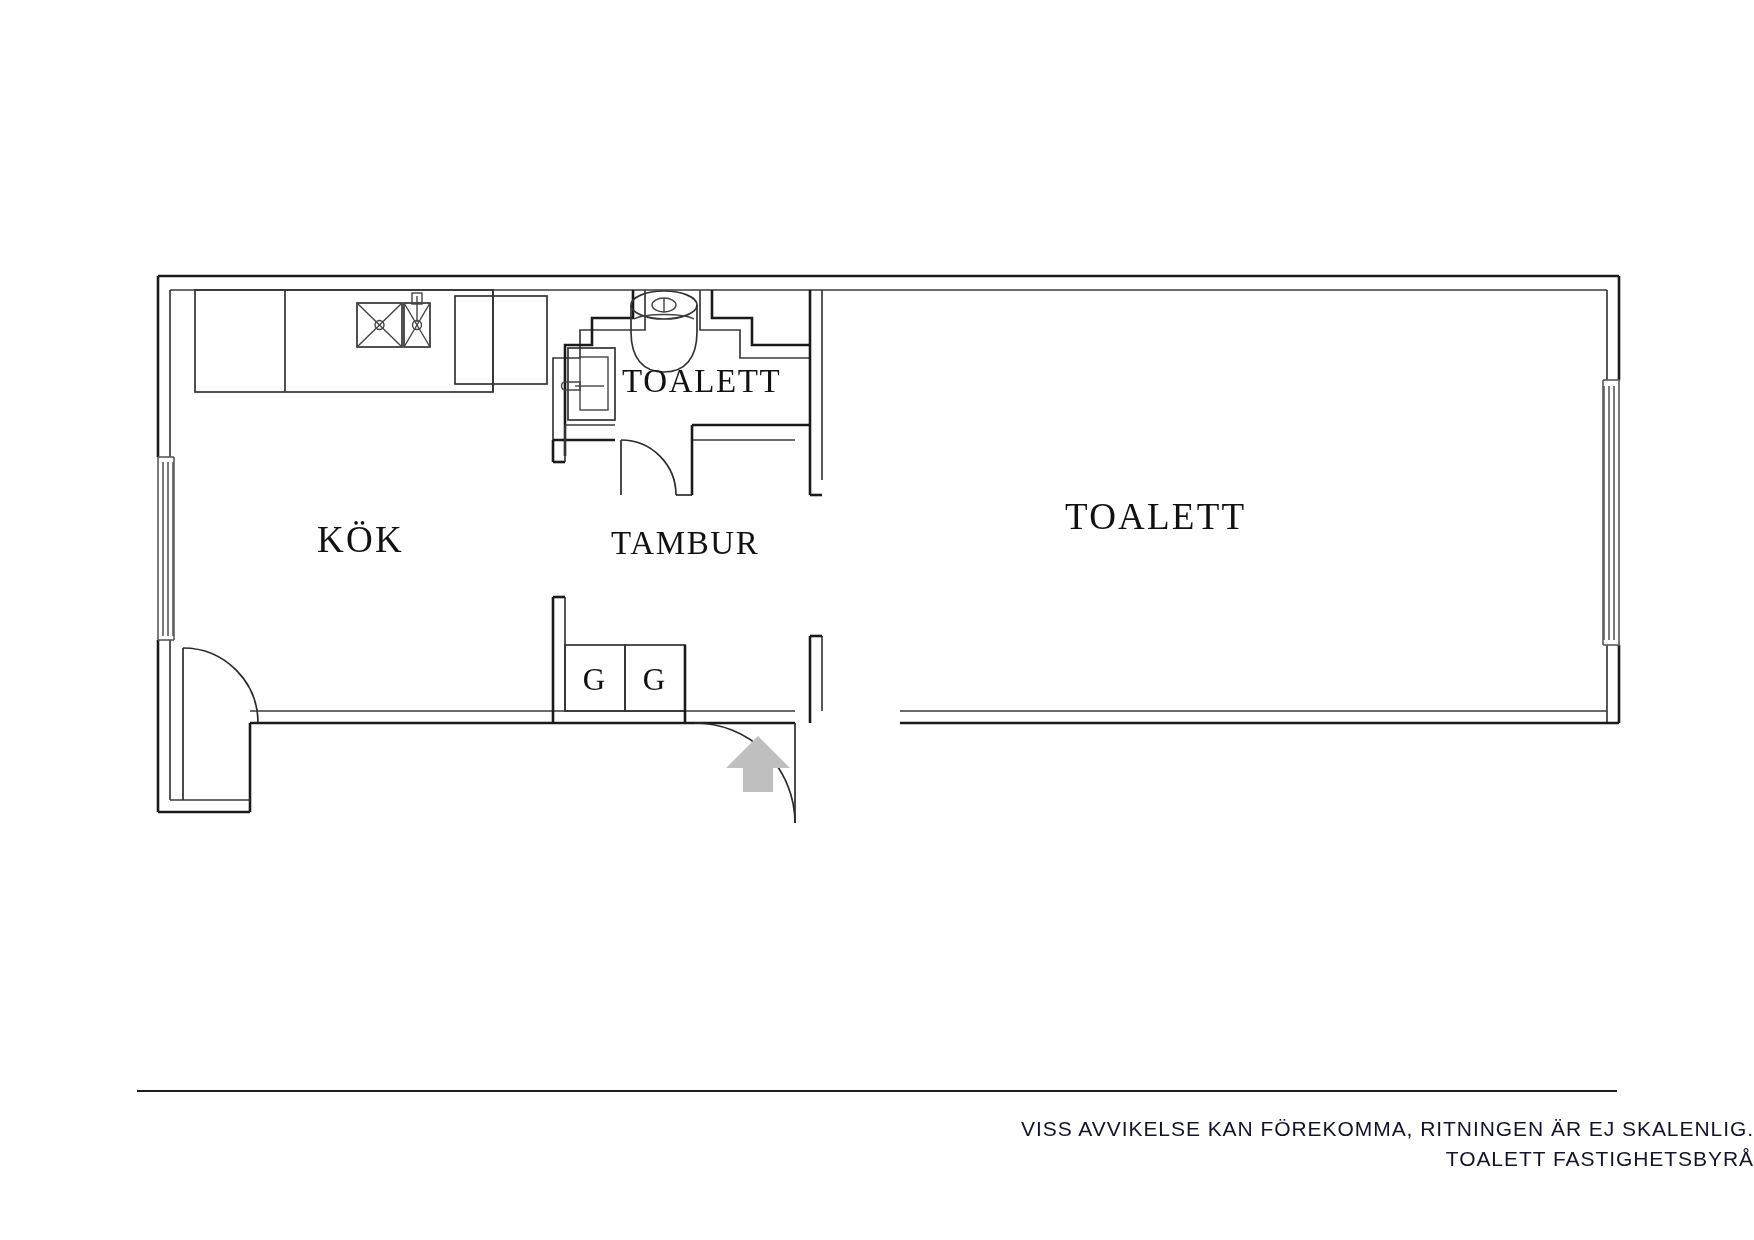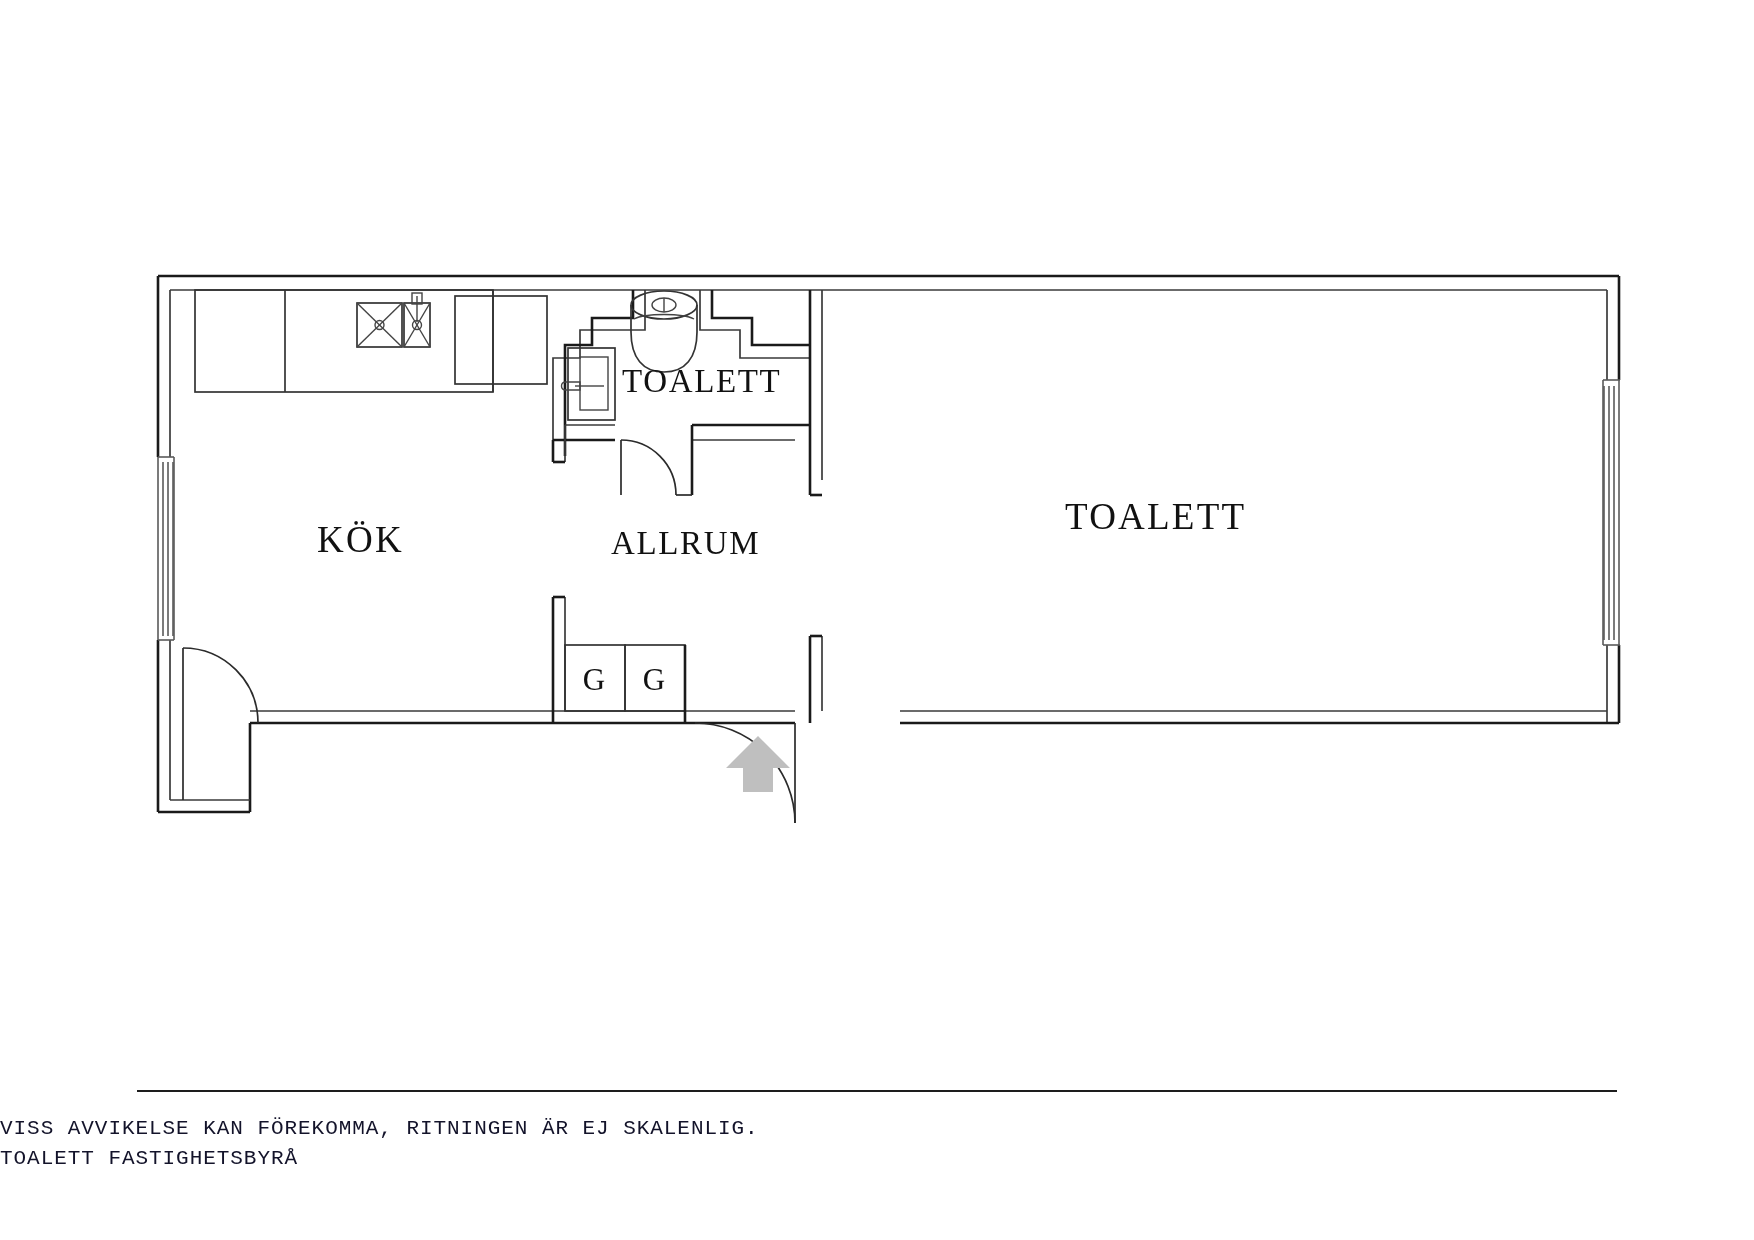--- a/index.html
+++ b/index.html
@@ -75,22 +75,22 @@
     position: absolute;
     left: 137px;
     top: 0px;
     width: 1480px;
     height: 0;
     border-top: 2px solid #1d1d1d;
   }
   .footer-line {
     position: absolute;
     width: 1754px;
-    text-align: left;
-    font-family: Liberation Mono, monospace;
+    text-align: right;
+    font-family: Liberation Sans, sans-serif;
     font-size: 21px;
     letter-spacing: 0.045em;
     color: #13132a;
     white-space: nowrap;
     line-height: 1;
   }
   #footer-line-1 { top: 28px; }
   #footer-line-2 { top: 58px; }
 </style>
 </head>
@@ -262,21 +262,21 @@
 
     <g>
       <line class="swing" x1="183" y1="648" x2="183" y2="800"></line>
       <path class="swing" d="M 183 648 A 75 75 0 0 1 258 723"></path>
     </g>
 
   </svg>
 
   <div id="label-kok" class="room-label big">KÖK</div>
 
-  <div id="label-tambur" class="room-label mid">ALLRUM</div>
+  <div id="label-tambur" class="room-label mid">TAMBUR</div>
 
   <div id="label-toalett" class="room-label mid">TOALETT</div>
 
   <div id="label-allrum" class="room-label big">TOALETT</div>
 
   <div id="closet-g1" class="closet-letter">G</div>
 
   <div id="closet-g2" class="closet-letter">G</div>
 
   <div id="footer">

